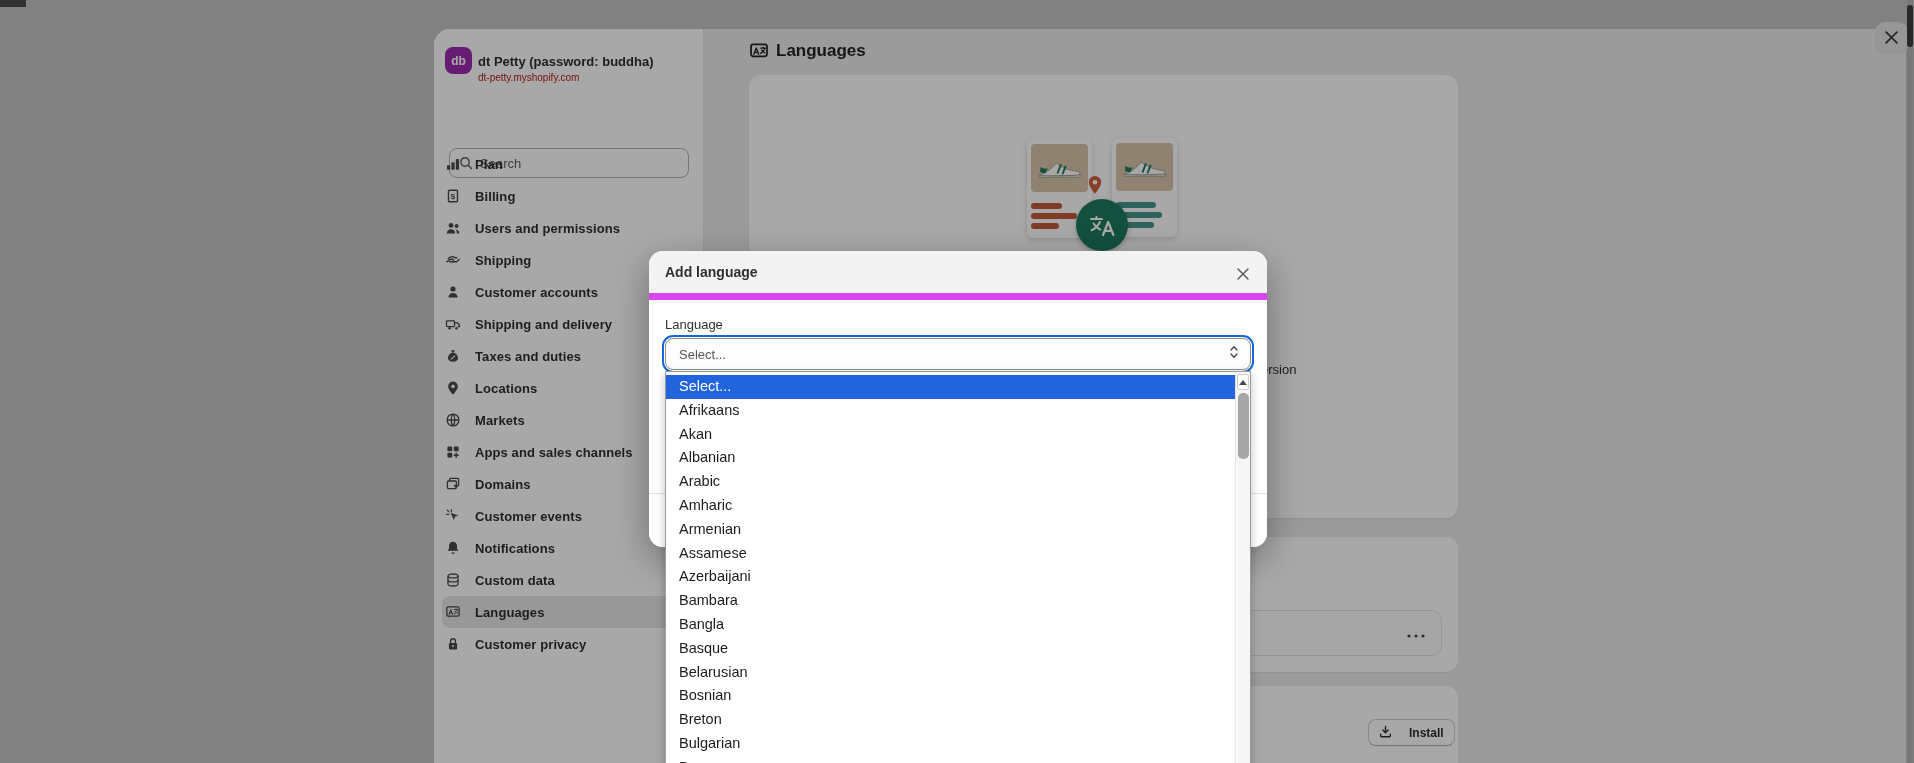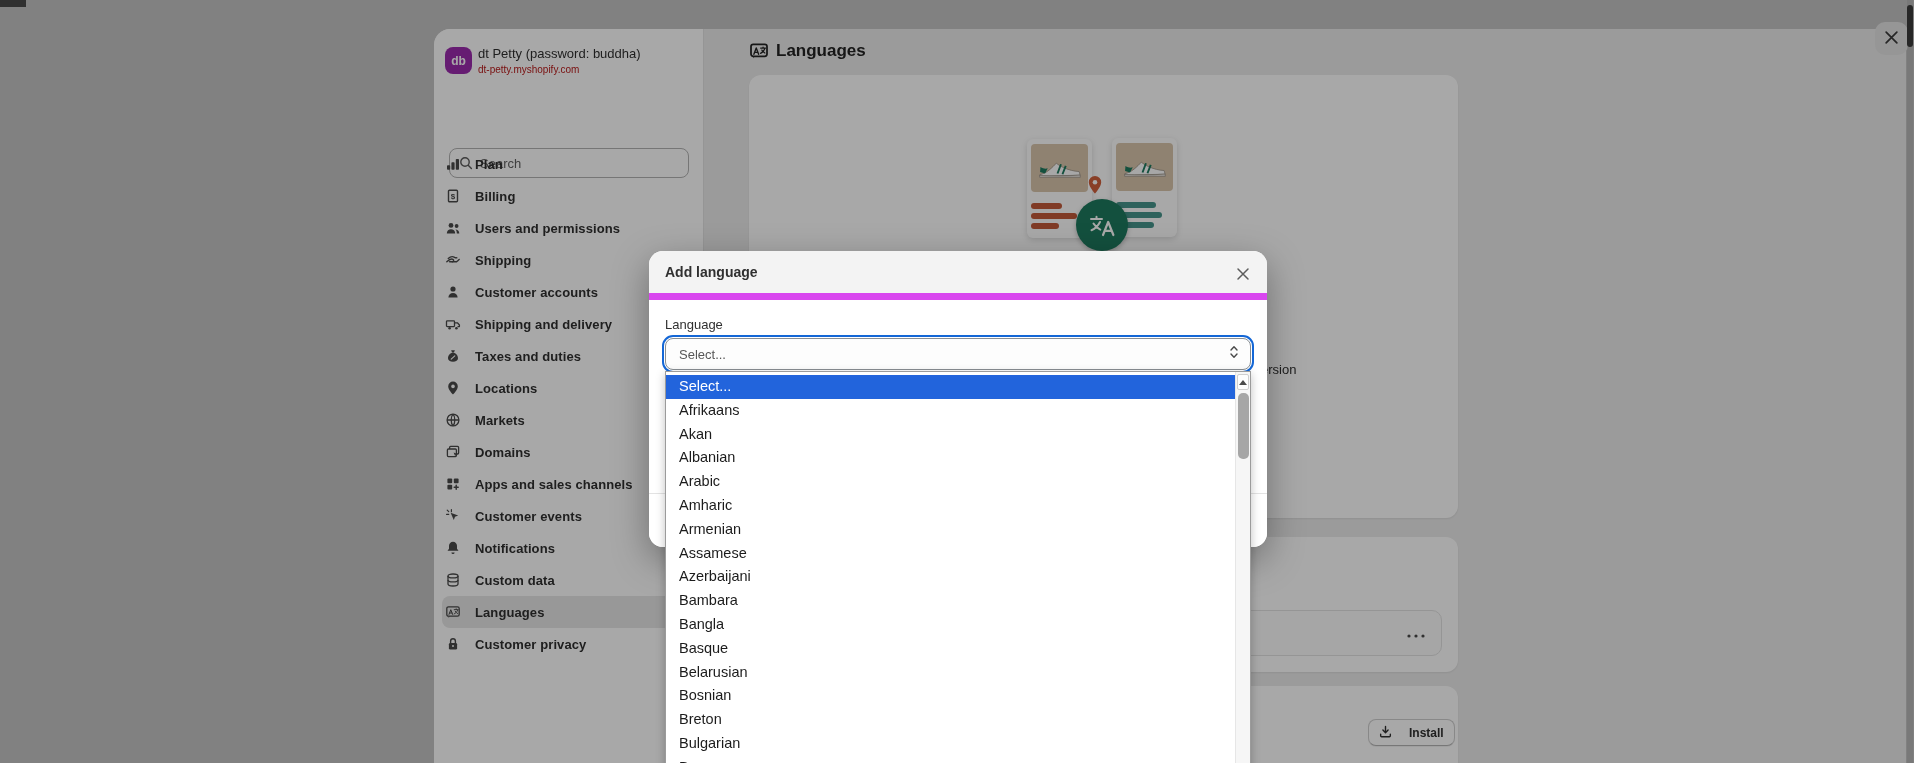--- a/index.html
+++ b/index.html
@@ -11,21 +11,21 @@
   .window { position:absolute; left:434px; top:29px; width:1472px; height:760px;
             background:#ececec; border-radius:16px 16px 0 0; z-index:1; }
 
   
   .sidebar { position:absolute; left:0; top:0; width:270px; height:100%;
              background:#ffffff; border-right:1px solid #e3e3e3; border-radius:16px 0 0 0; }
   .store-head { position:absolute; left:9px; top:16px; width:252px; height:62px; display:flex; align-items:flex-start; cursor:pointer; }
   .avatar { position:absolute; left:2px; top:2px; width:27px; height:27px; border-radius:8px;
             color:#fff; font-size:12px; font-weight:bold; display:flex; align-items:center; justify-content:center; }
   .store-meta { position:absolute; left:35px; top:0; }
-  .store-name { font-size:13px; font-weight:normal; color:#303030; line-height:17px; white-space:nowrap; }
+  .store-name { font-size:13px; font-weight:bold; color:#303030; line-height:17px; white-space:nowrap;margin-top:8px; }
   .store-domain { font-size:10px; color:#b91c1c; line-height:16px; }
   .search { position:absolute; left:15px; top:75px; width:240px; height:30px; background:#fff;
             border:1px solid #b3b3b3; border-radius:8px; display:flex; align-items:center; padding:0 8px;margin-top:44px; }
   .search .s-icon { width:16px; height:16px; margin-right:6px; flex:0 0 auto; }
   .search input { border:none; outline:none; background:transparent; font-family:"Liberation Sans",sans-serif;
                   font-size:13px; color:#303030; width:100%; }
   .search input::placeholder { color:#616161; }
   .nav { position:absolute; left:0; top:119px; width:100%; }
   .nav-row { display:flex; align-items:center; height:32px; margin:0 8px; border-radius:8px; padding-left:3px; cursor:pointer; }
   .nav-row.selected { background:#e7e7e7; }
@@ -228,39 +228,39 @@
                   <circle cx="8" cy="8" r="5.9"></circle>
                   <path d="M2.1 8h11.8M8 2.1c2.4 2.4 2.4 9.4 0 11.8M8 2.1c-2.4 2.4-2.4 9.4 0 11.8"></path>
                 </g>
               </svg>
             </span>
             <span class="nav-label">Markets</span>
           </div>
           <div class="nav-row">
             <span class="nav-icon">
               <svg viewBox="0 0 16 16" width="16" height="16">
-                <rect x="4.6" y="2.4" width="9" height="7.6" rx="1" fill="none" stroke="#4a4a4a" stroke-width="1.3"></rect>
-                <rect x="2.4" y="5" width="9" height="7.6" rx="1" fill="#fff" stroke="#4a4a4a" stroke-width="1.3"></rect>
-                <path d="M8.6 8.4l4 1.5-1.7.7-.7 1.7z" fill="#4a4a4a"></path>
-              </svg>
-            </span>
-            <span class="nav-label">Domains</span>
-          </div>
-          <div class="nav-row">
-            <span class="nav-icon">
-              <svg viewBox="0 0 16 16" width="16" height="16">
                 <g fill="#4a4a4a">
                   <rect x="2.4" y="2.4" width="4.8" height="4.8" rx="1"></rect>
                   <rect x="8.8" y="2.4" width="4.8" height="4.8" rx="1"></rect>
                   <rect x="2.4" y="8.8" width="4.8" height="4.8" rx="1"></rect>
                 </g>
                 <path d="M11.2 9.2v4M9.2 11.2h4" stroke="#4a4a4a" stroke-width="1.5" stroke-linecap="round"></path>
               </svg>
             </span>
             <span class="nav-label">Apps and sales channels</span>
+          </div>
+          <div class="nav-row">
+            <span class="nav-icon">
+              <svg viewBox="0 0 16 16" width="16" height="16">
+                <rect x="4.6" y="2.4" width="9" height="7.6" rx="1" fill="none" stroke="#4a4a4a" stroke-width="1.3"></rect>
+                <rect x="2.4" y="5" width="9" height="7.6" rx="1" fill="#fff" stroke="#4a4a4a" stroke-width="1.3"></rect>
+                <path d="M8.6 8.4l4 1.5-1.7.7-.7 1.7z" fill="#4a4a4a"></path>
+              </svg>
+            </span>
+            <span class="nav-label">Domains</span>
           </div>
           <div class="nav-row">
             <span class="nav-icon">
               <svg viewBox="0 0 16 16" width="16" height="16">
                 <path d="M5.6 4.8l7.6 2.8-3.2 1.2-1.2 3.2z" fill="#4a4a4a"></path>
                 <g stroke="#4a4a4a" stroke-width="1.2" stroke-linecap="round">
                   <path d="M2.2 2.2l1.5 1.5M1.6 6.4h2.1M6.4 1.6v2.1"></path>
                 </g>
               </svg>
             </span>

